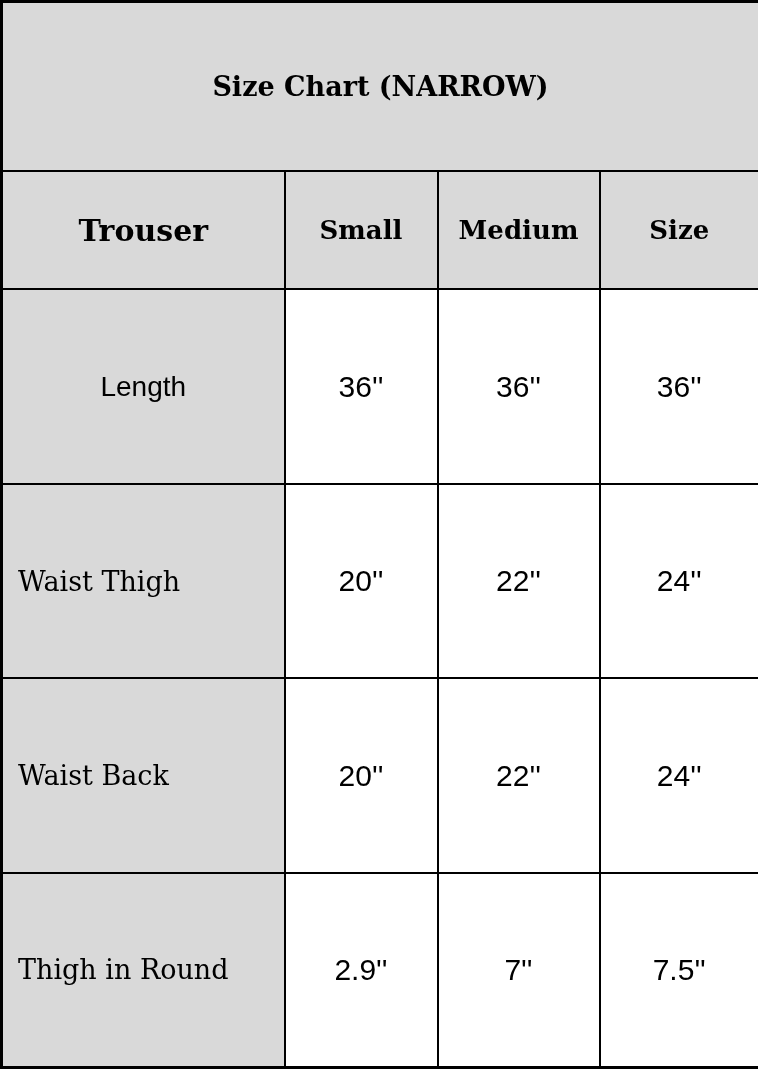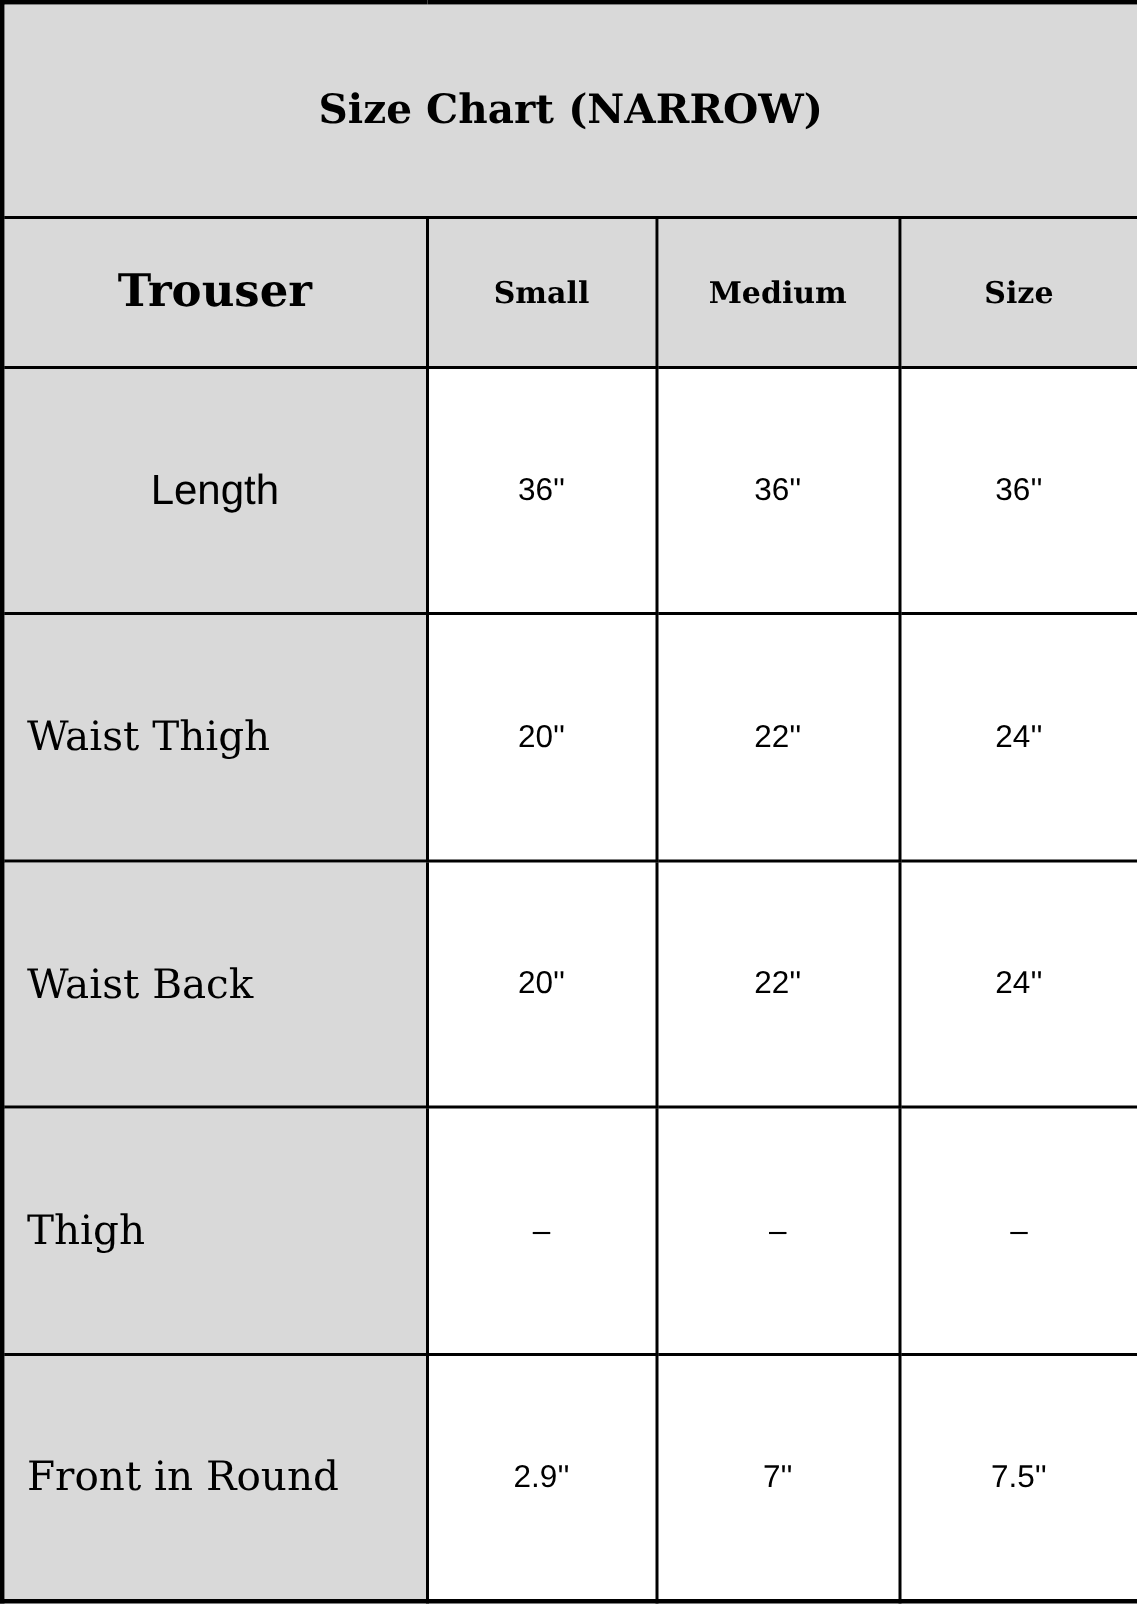--- a/index.html
+++ b/index.html
@@ -34,41 +34,41 @@
     text-align:center;
     font-family:"DejaVu Serif", serif;
     font-weight:bold;
     font-size:27px;
   }
   th{
     background:var(--gray);
     text-align:center;
     font-family:"DejaVu Serif", serif;
     font-weight:bold;
-    font-size:20px;
+    font-size:26px;
   }
   th.corner{font-size:30px;}
   .label-cell{
     background:var(--gray);
     text-align:left;
     padding-left:15px;
     font-family:"DejaVu Serif", serif;
     font-size:27px;
   }
   .label-cell.sans-center{
     text-align:center;
     padding-left:0;
     font-family:"Liberation Sans", sans-serif;
     font-size:28px;
   }
   .value-cell{
     background:var(--white);
     text-align:center;
     font-family:"Liberation Sans", sans-serif;
-    font-size:21px;
+    font-size:30px;
   }
 </style>
 </head>
 <body>
 
 <table class="size-chart">
   <colgroup>
     <col style="width:283px">
     <col style="width:153px">
     <col style="width:162px">
@@ -101,27 +101,21 @@
 
     <tr class="data-row">
       <td class="label-cell">Waist Back</td>
       <td class="value-cell">20''</td>
       <td class="value-cell">22''</td>
       <td class="value-cell">24''</td>
     </tr>
 
 
 
-    <tr class="data-row">
-      <td class="label-cell">Thigh</td>
-      <td class="value-cell">–</td>
-      <td class="value-cell">–</td>
-      <td class="value-cell">–</td>
-    </tr>
 
     <tr class="data-row">
-      <td class="label-cell">Front in Round</td>
+      <td class="label-cell">Thigh in Round</td>
       <td class="value-cell">2.9''</td>
       <td class="value-cell">7''</td>
       <td class="value-cell">7.5''</td>
     </tr>
   </tbody>
 </table>
 
 </body></html>

